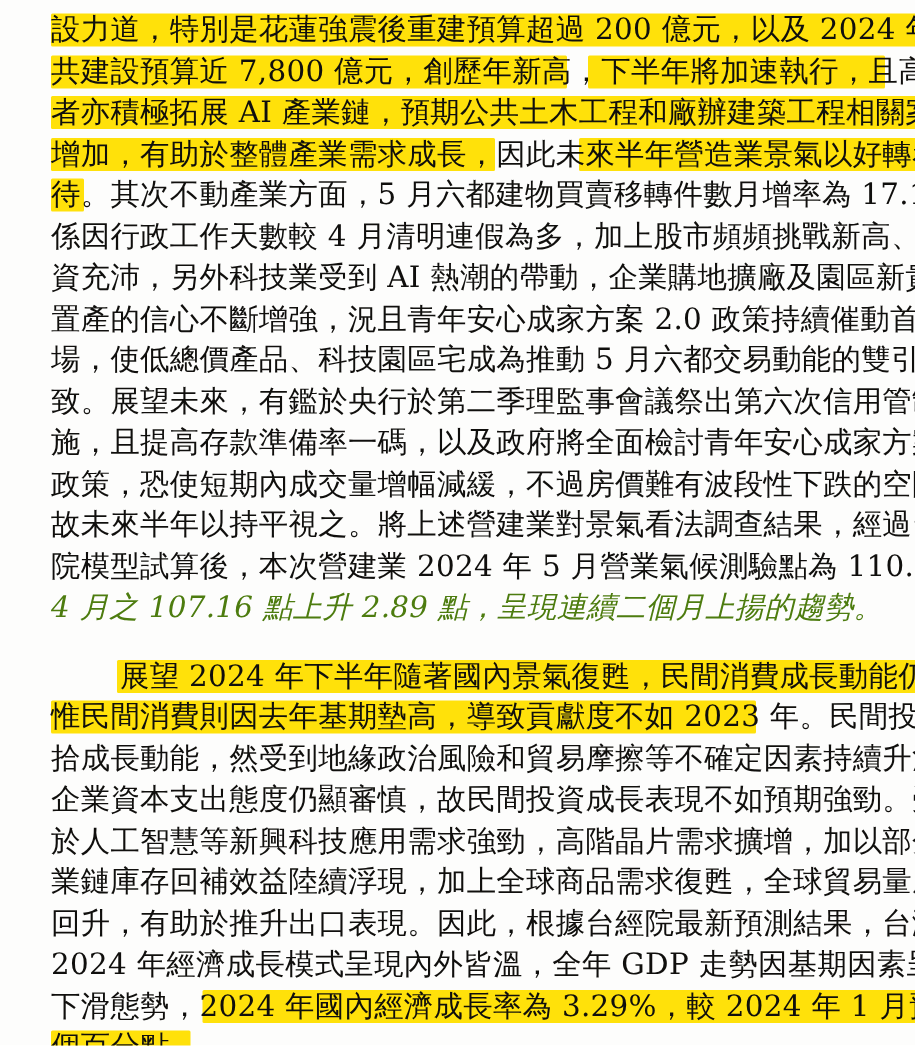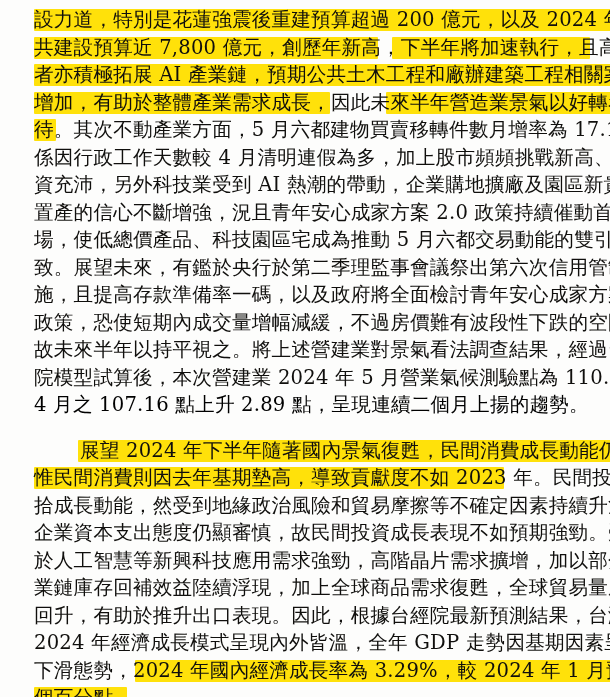--- a/index.html
+++ b/index.html
@@ -99,21 +99,21 @@
         <div class="ln">
           <span class="tx" style="left: 34px; color: rgb(16, 15, 13);">政策，恐使短期內成交量增幅減緩，不過房價難有波段性下跌的空間，</span>
         </div>
         <div class="ln">
           <span class="tx" style="left: 34px; color: rgb(16, 15, 13);">故未來半年以持平視之。將上述營建業對景氣看法調查結果，經過台經</span>
         </div>
         <div class="ln">
           <span class="tx" style="left: 34px; color: rgb(16, 15, 13);">院模型試算後，本次營建業 2024 年 5 月營業氣候測驗點為 110.05 點，較</span>
         </div>
         <div class="ln">
-          <span class="tx" style="left: 34px; color: #000000;">4 月之 107.16 點上升 2.89 點，呈現連續二個月上揚的趨勢。</span>
+          <span class="tx" style="left: 34px; color: #4d7c0f; font-style: italic;">4 月之 107.16 點上升 2.89 點，呈現連續二個月上揚的趨勢。</span>
         </div>
       </div>
       <div class="para" style="top: 436.5px;">
         <div class="ln">
           <span class="hl" style="left: 78px; width: 553px; background: rgb(255, 225, 10);"></span>
           <span class="tx" style="left: 80px; color: rgb(16, 15, 13);">展望 2024 年下半年隨著國內景氣復甦，民間消費成長動能仍穩健，</span>
         </div>
         <div class="ln">
           <span class="hl" style="left: 34px; width: 470px; background: rgb(255, 225, 10);"></span>
           <span class="tx" style="left: 34px; color: rgb(16, 15, 13);">惟民間消費則因去年基期墊高，導致貢獻度不如 2023 年。民間投資雖重</span>

